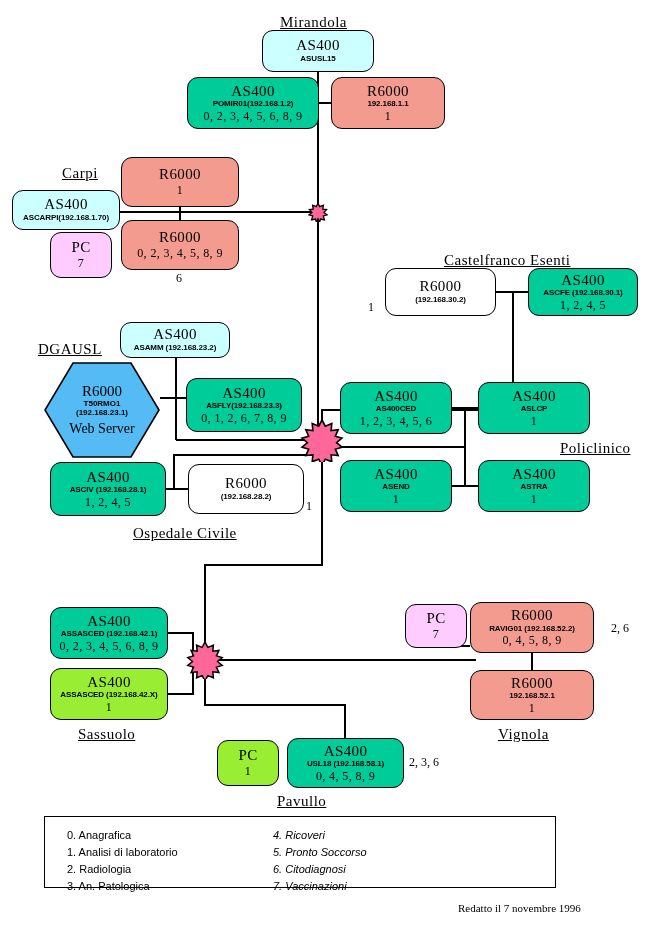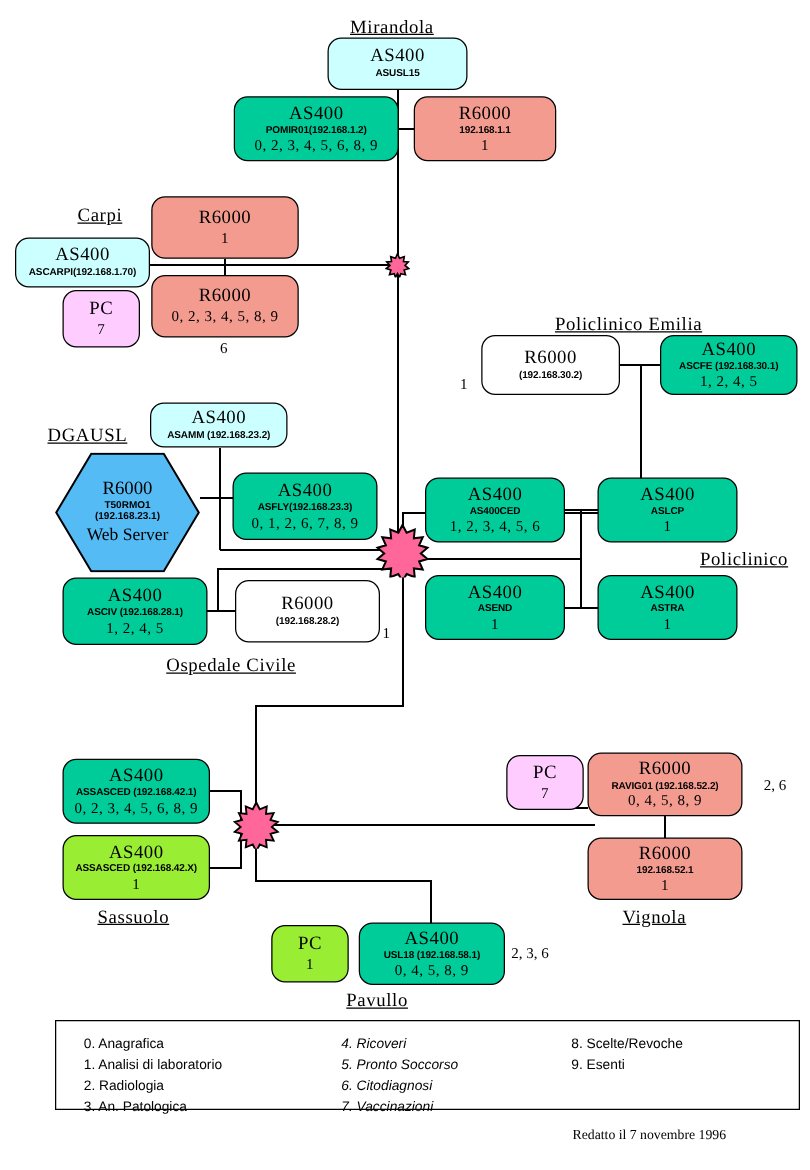--- a/index.html
+++ b/index.html
@@ -77,21 +77,21 @@
 
       <path d="M413,646 L470,646"></path>
       <path d="M532,653 L532,670"></path>
 
       <path d="M205,660 L205,705 L345,705 L345,740"></path>
     </g>
   </svg>
 
   <div class="site-label" style="left:280px;top:14px;">Mirandola</div>
   <div class="site-label" style="left:62px;top:165px;">Carpi</div>
-  <div class="site-label" style="left:444px;top:252px;">Policlinico Emilia</div>
+  <div class="site-label" style="left:444px;top:252px;">Castelfranco Esenti</div>
   <div class="site-label" style="left:38px;top:341px;">DGAUSL</div>
   <div class="site-label" style="left:560px;top:440px;">Policlinico</div>
   <div class="site-label" style="left:133px;top:525px;">Ospedale Civile</div>
   <div class="site-label" style="left:78px;top:726px;">Sassuolo</div>
   <div class="site-label" style="left:498px;top:726px;">Vignola</div>
   <div class="site-label" style="left:277px;top:793px;">Pavullo</div>
 
   <div class="node" style="left:262px;top:30px;width:112px;height:42px;background:#ccffff;">
     <div class="n-title">AS400</div>
     <div class="n-sub">ASUSL15</div>
@@ -248,34 +248,30 @@
   </svg>
 
   <svg class="star" style="left:300px;top:418px;" width="44" height="44" viewBox="0 0 44 44">
     <polygon fill="#ff6699" stroke="#000" stroke-width="1.6" points="22,2 25.3,8.2 31.8,5.6 31.1,12.6 38.2,11.8 35.3,18.2 42,20.2 36.6,24.7 42,29.2 35.3,31.2 38.2,37.6 31.1,36.8 31.8,43.8 25.3,41.2 22,47 18.7,41.2 12.2,43.8 12.9,36.8 5.8,37.6 8.7,31.2 2,29.2 7.4,24.7 2,20.2 8.7,18.2 5.8,11.8 12.9,12.6 12.2,5.6 18.7,8.2"></polygon>
   </svg>
 
   <svg class="star" style="left:186px;top:641px;" width="38" height="38" viewBox="0 0 38 38">
     <polygon fill="#ff6699" stroke="#000" stroke-width="1.5" points="19,1 21.8,6.4 27.4,4.2 26.8,10.2 32.9,9.5 30.4,14.9 36.2,16.6 31.5,20.5 36.2,24.4 30.4,26.1 32.9,31.5 26.8,30.8 27.4,36.8 21.8,34.6 19,40 16.2,34.6 10.6,36.8 11.2,30.8 5.1,31.5 7.6,26.1 1.8,24.4 6.5,20.5 1.8,16.6 7.6,14.9 5.1,9.5 11.2,10.2 10.6,4.2 16.2,6.4"></polygon>
   </svg>
 
-  <div class="legend" style="left:44px;top:816px;height:72px;width:596px;">
+  <div class="legend" style="left:44px;top:816px;height:72px;width:512px;">
     <div class="legend-col" style="left:22px;top:10px;">
       <div>0. Anagrafica</div>
       <div>1. Analisi di laboratorio</div>
       <div>2. Radiologia</div>
       <div>3. An. Patologica</div>
     </div>
     <div class="legend-col" style="left:228px;top:10px;font-style:italic;">
       <div>4. Ricoveri</div>
       <div>5. Pronto Soccorso</div>
       <div>6. Citodiagnosi</div>
       <div>7. Vaccinazioni</div>
     </div>
-    <div class="legend-col" style="left:412px;top:10px;">
-      <div>8. Scelte/Revoche</div>
-      <div>9. Esenti</div>
-    </div>
   </div>
 
   <div class="credit" style="left:458px;top:902px;">Redatto il 7 novembre 1996</div>
 
 </div>
 
 </body></html>

